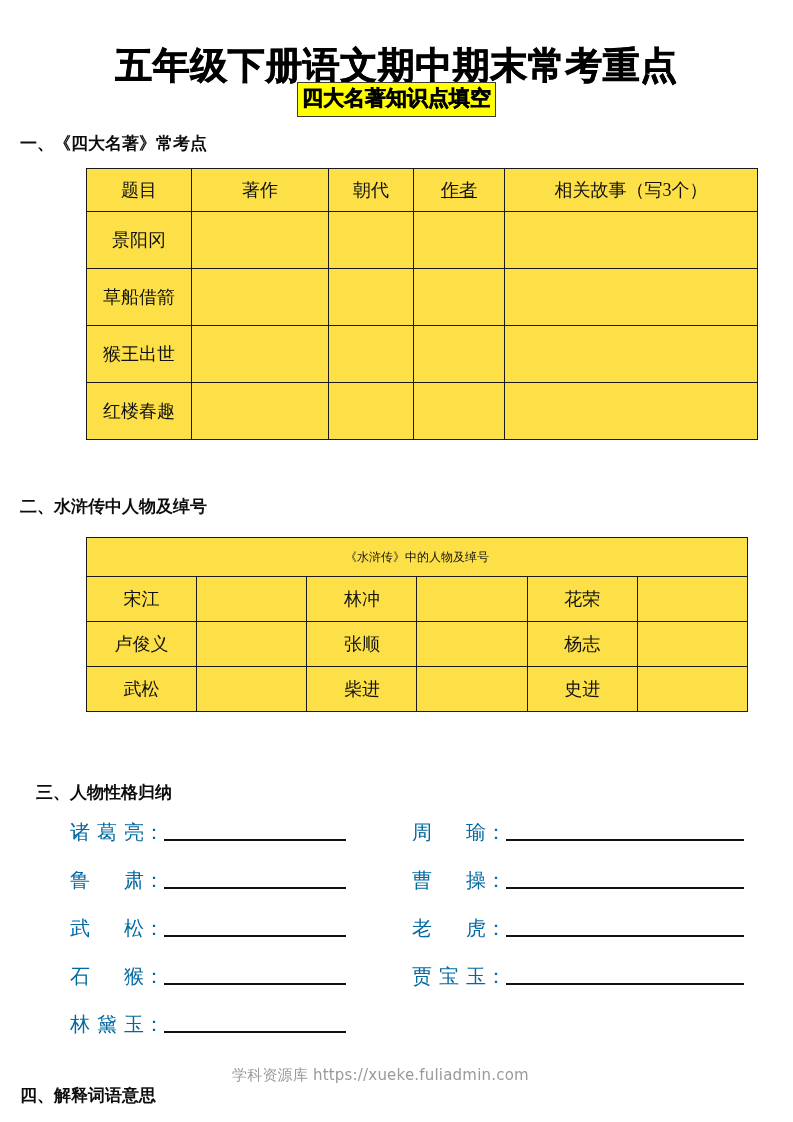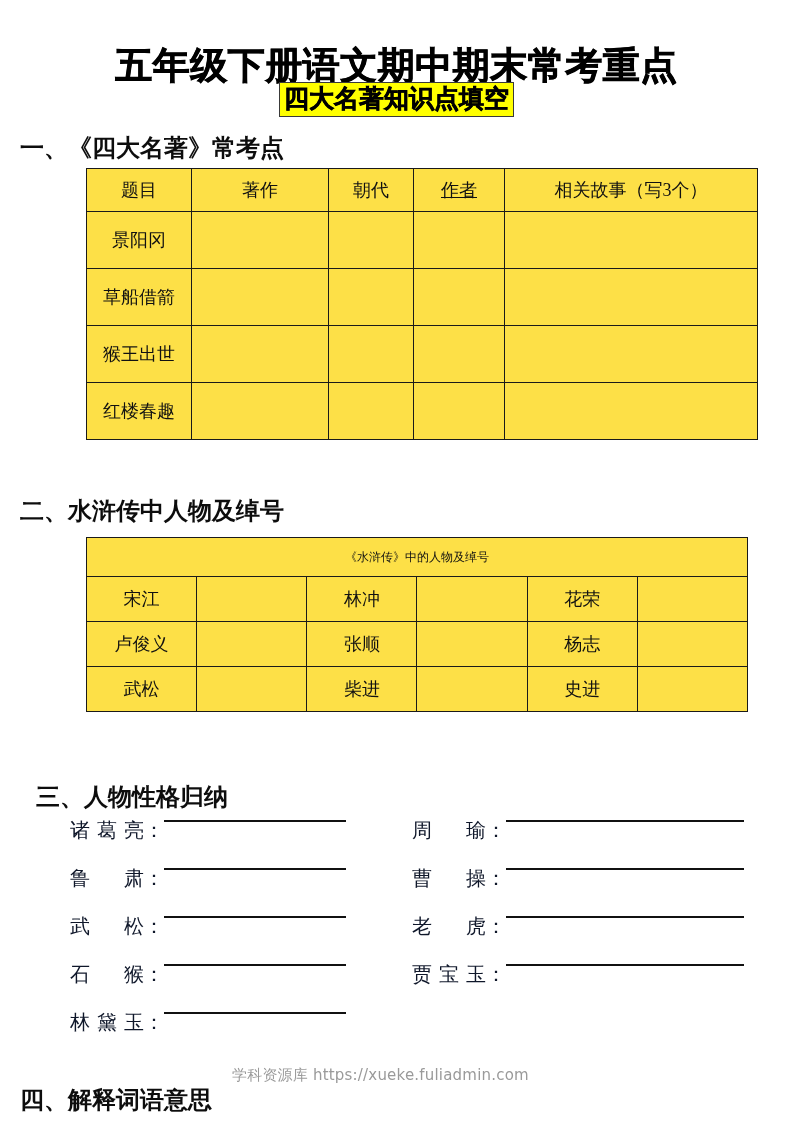--- a/index.html
+++ b/index.html
@@ -44,33 +44,33 @@
     left: 0;
     width: 793px;
     text-align: center;
   }
   .sub-title {
     display: inline-block;
     background: #FFFF00;
     border: 1px solid #3a3a3a;
     padding: 1px 4px 3px 4px;
     font-family: "DejaVu Sans", "Liberation Sans", sans-serif;
-    font-size: 25px;
+    font-size: 21px;
     font-weight: bold;
     color: #000000;
     line-height: 29px;
     letter-spacing: 0px;
     -webkit-text-stroke: 0.6px #000;
   }
 
   
   .section-heading {
     position: absolute;
     font-family: "Liberation Serif", "DejaVu Serif", serif;
-    font-size: 24px;
+    font-size: 17px;
     font-weight: bold;
     color: #0d0d0d;
     white-space: nowrap;
   }
   #sec1-heading { top: 132px; left: 20px; }
   #sec2-heading { top: 495px; left: 20px; }
   #sec3-heading { top: 781px; left: 36px; }
   #sec4-heading { top: 1084px; left: 20px; }
 
   
@@ -126,23 +126,24 @@
     left: 0;
     width: 793px;
   }
   .blank-row {
     position: relative;
     height: 48px;
   }
   .blank-item {
     position: absolute;
     display: flex;
-    font-family: Liberation Mono, monospace;
+    align-items: flex-end;
+    font-family: Liberation Serif, serif;
     font-size: 20px;
-    color: #0f172a;
+    color: #0369a1;
     white-space: nowrap;
   }
   .blank-item.left  { left: 70px; }
   .blank-item.right { left: 412px; }
 
   .blank-label {
     display: inline-block;
     text-align: justify;
     text-align-last: justify;
     width: 74px;

